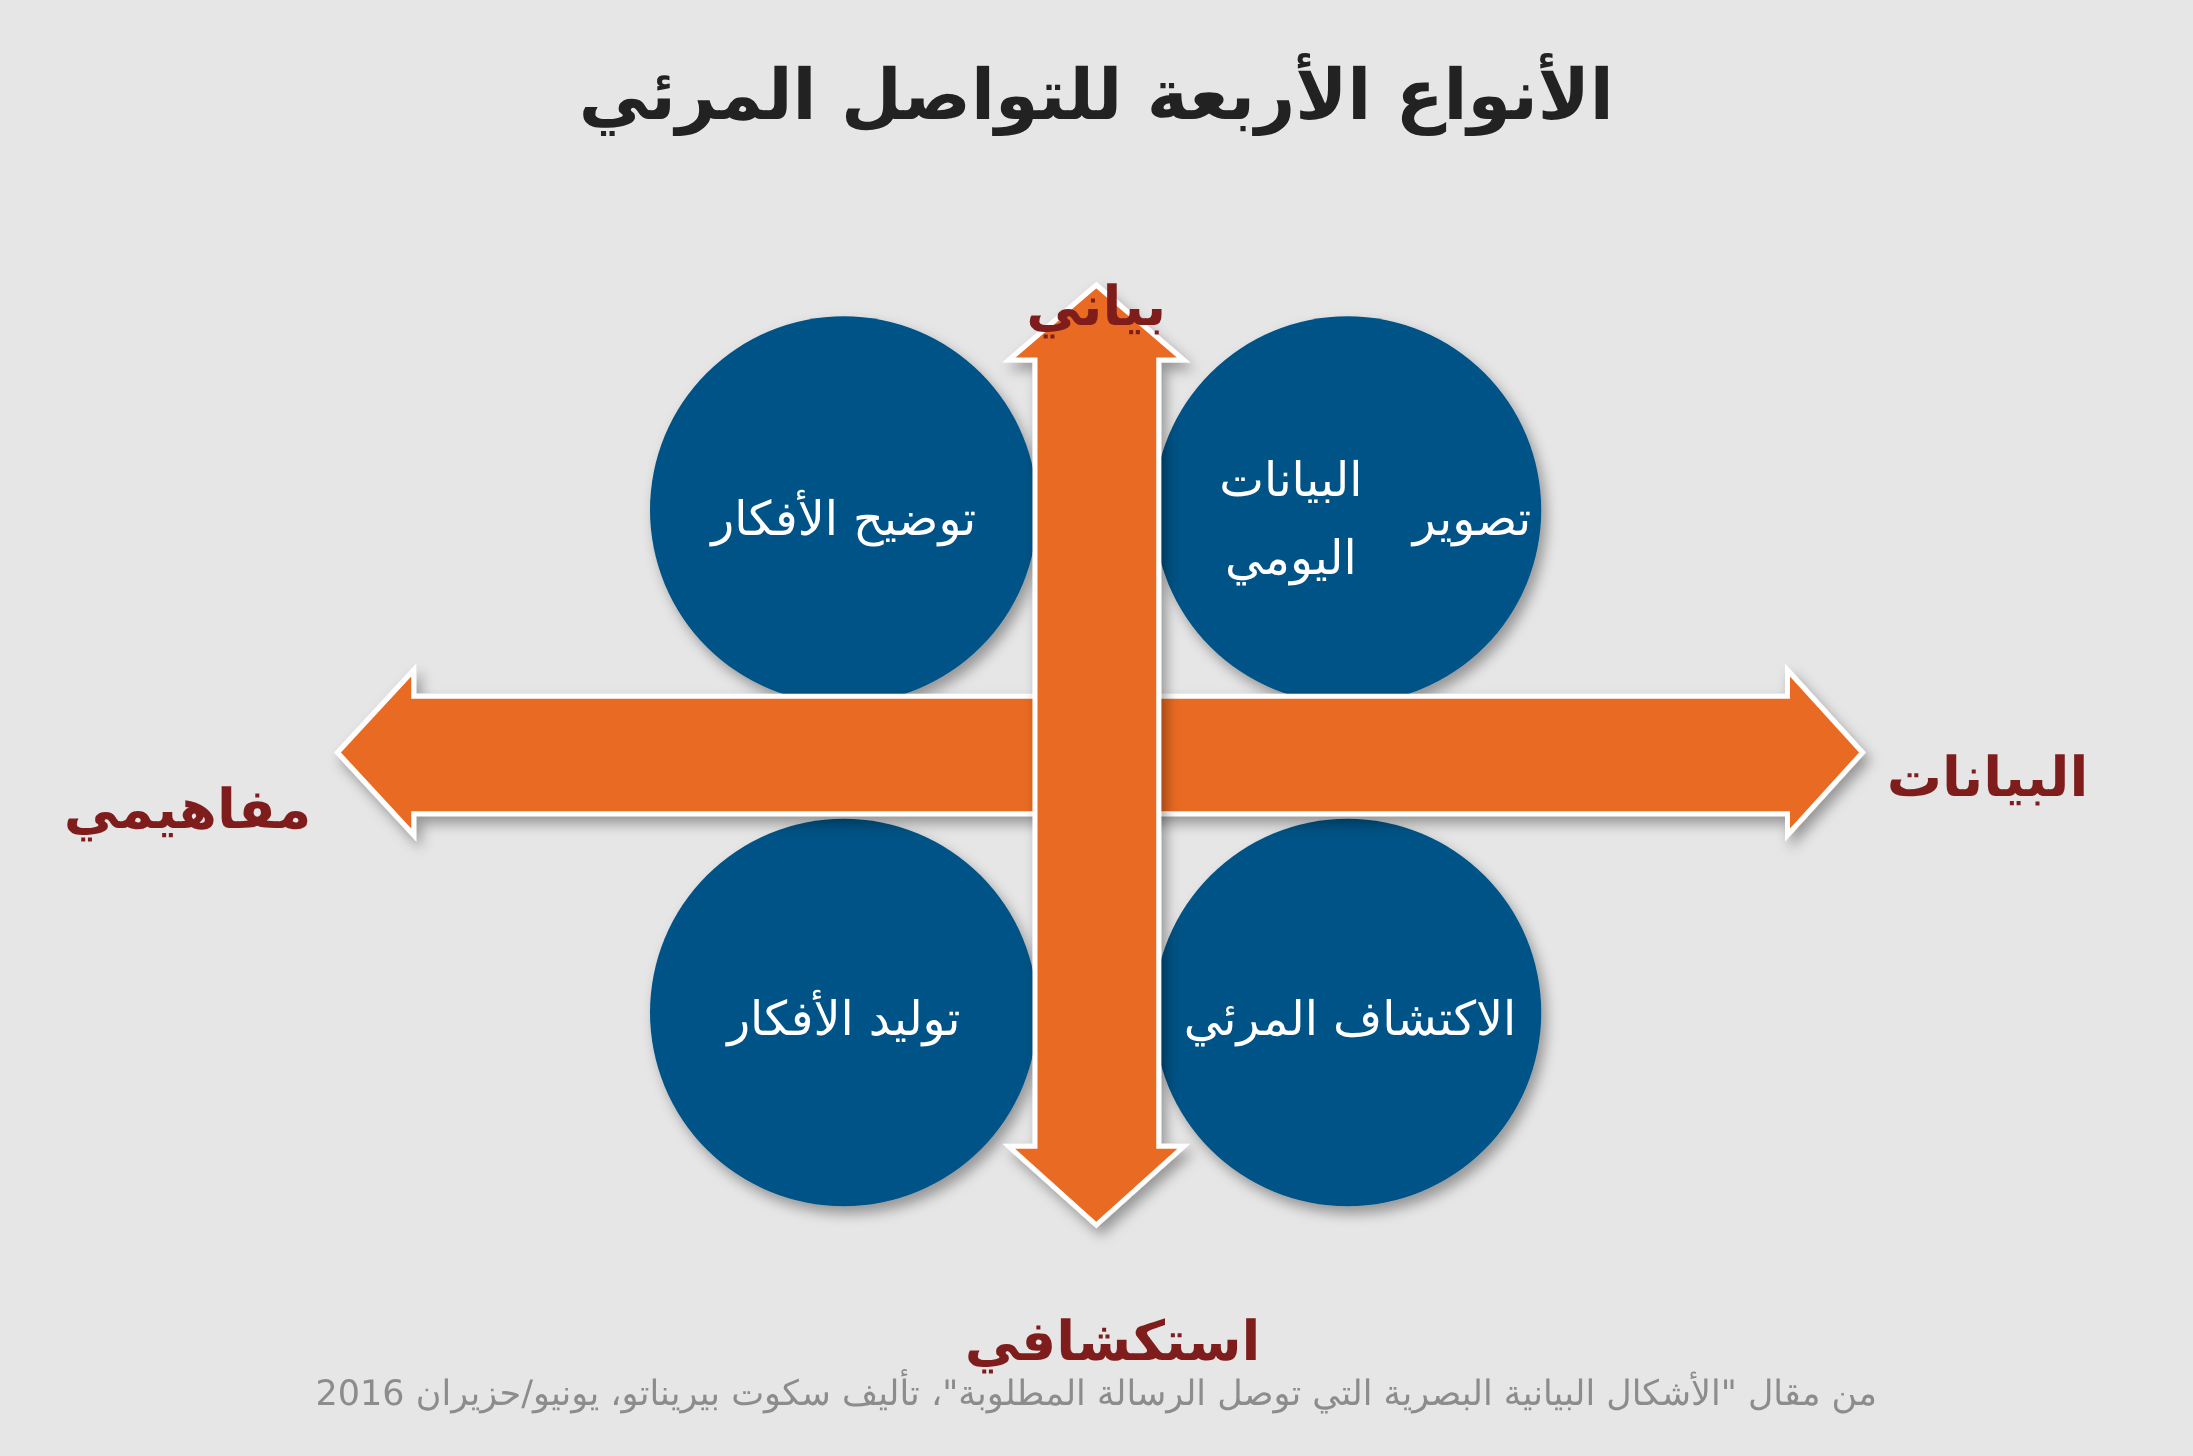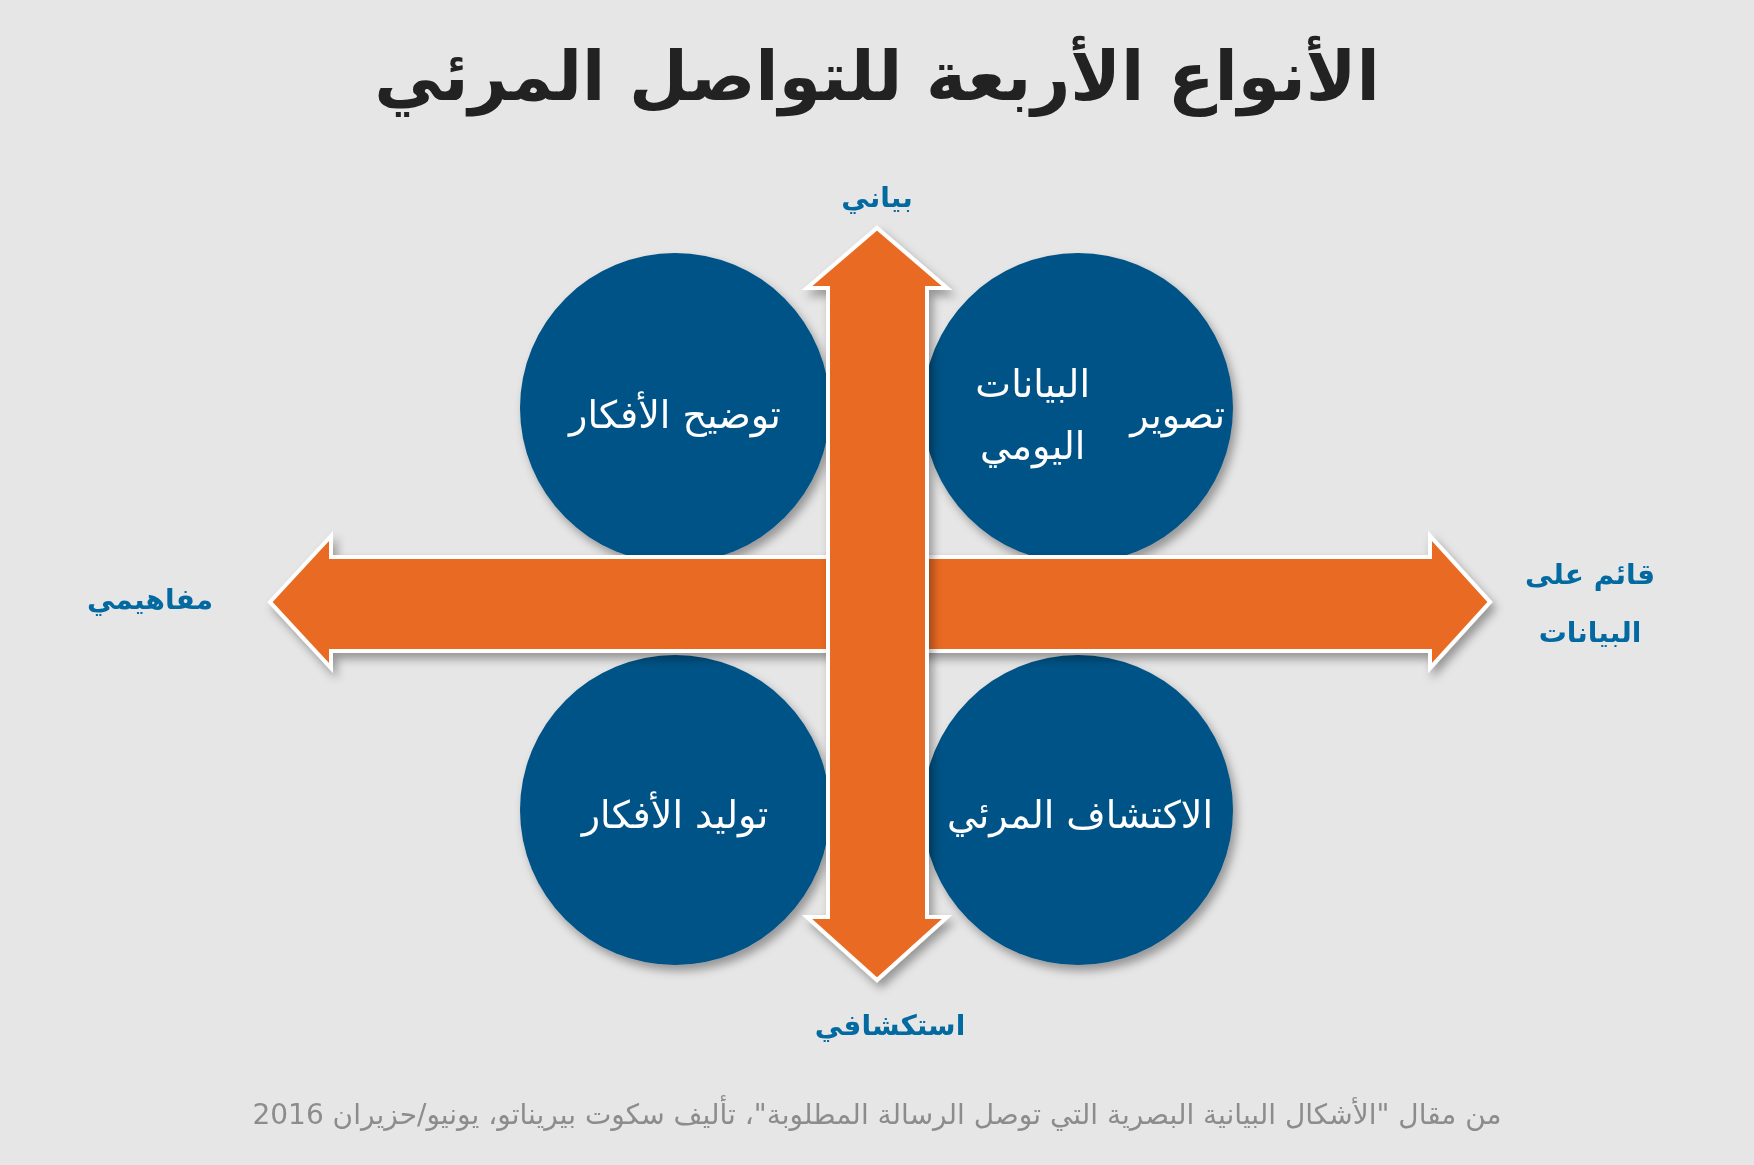--- a/index.html
+++ b/index.html
@@ -6,28 +6,29 @@
   body {
     width: 1754px; height: 1165px; overflow: hidden;
     background: #e6e6e6;
     font-family: "DejaVu Sans", sans-serif;
     position: relative;
   }
   .title {
     position: absolute; left: 0; top: 22px; width: 1754px;
     text-align: center; direction: rtl;
     font-family: "DejaVu Sans", sans-serif;
-    font-weight: bold; font-size: 68px; line-height: 110px;
+    font-weight: bold; font-size: 56px; line-height: 110px;
     color: #222222;
   }
   .axis-label {
     position: absolute; direction: rtl; text-align: center;
     font-family: "DejaVu Sans", sans-serif;
-    font-weight: bold; color: #0369a1; font-size: 28px; line-height: 52px;
+    font-weight: bold; color: #7f1d1d; font-size: 44px; line-height: 52px;
     white-space: nowrap;
+    margin-top: 48px;
   }
   .lbl-top { left: 777px; top: 172px; width: 200px; }
   .lbl-bottom { left: 740px; top: 1000px; width: 300px; }
   .lbl-left { left: 40px; top: 574px; width: 220px; }
   .lbl-right { left: 1480px; top: 546px; width: 220px; white-space: normal; line-height: 58px; }
 
   svg.diagram { position: absolute; left: 0; top: 0; }
 
   .circle-text {
     position: absolute; direction: rtl; text-align: center;
@@ -92,17 +93,16 @@
   <span>توليد الأفكار</span>
 </div>
 <div class="circle-text ct-br">
   <span>الاكتشاف المرئي</span>
 </div>
 
 <div class="axis-label lbl-top">بياني</div>
 <div class="axis-label lbl-bottom">استكشافي</div>
 <div class="axis-label lbl-left">مفاهيمي</div>
 <div class="axis-label lbl-right">
-  <div>قائم على</div>
   <div>البيانات</div>
 </div>
 
 <div class="footer">من مقال "الأشكال البيانية البصرية التي توصل الرسالة المطلوبة"، تأليف سكوت بيريناتو، يونيو/حزيران 2016</div>
 
 </body></html>

